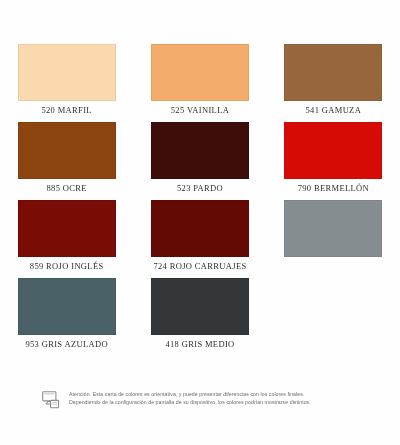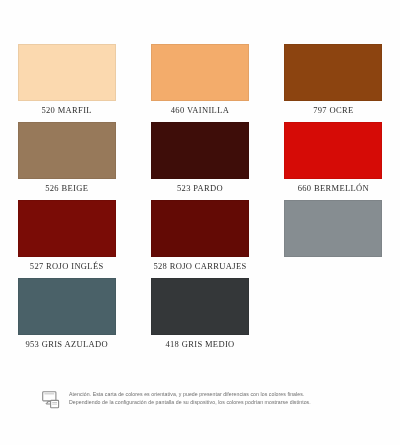--- a/index.html
+++ b/index.html
@@ -87,45 +87,45 @@
 
 <div id="chart-root">
 
   <div class="swatch-grid">
       <div class="swatch-cell">
         <div class="swatch-chip" style="background: rgb(251, 217, 175);"></div>
         <div class="swatch-label">520 MARFIL</div>
       </div>
       <div class="swatch-cell">
         <div class="swatch-chip" style="background: rgb(243, 172, 107);"></div>
-        <div class="swatch-label">460 VAINILLA</div>
+        <div class="swatch-label">525 VAINILLA</div>
+      </div>
+      <div class="swatch-cell">
+        <div class="swatch-chip" style="background: rgb(150, 102, 60);"></div>
+        <div class="swatch-label">541 GAMUZA</div>
       </div>
       <div class="swatch-cell">
         <div class="swatch-chip" style="background: rgb(140, 68, 16);"></div>
-        <div class="swatch-label">797 OCRE</div>
-      </div>
-      <div class="swatch-cell">
-        <div class="swatch-chip" style="background: rgb(151, 121, 90);"></div>
-        <div class="swatch-label">526 BEIGE</div>
+        <div class="swatch-label">885 OCRE</div>
       </div>
       <div class="swatch-cell">
         <div class="swatch-chip" style="background: rgb(62, 13, 9);"></div>
         <div class="swatch-label">523 PARDO</div>
       </div>
       <div class="swatch-cell">
         <div class="swatch-chip" style="background: rgb(214, 11, 6);"></div>
-        <div class="swatch-label">660 BERMELLÓN</div>
+        <div class="swatch-label">790 BERMELLÓN</div>
       </div>
       <div class="swatch-cell">
         <div class="swatch-chip" style="background: rgb(122, 12, 6);"></div>
-        <div class="swatch-label">527 ROJO INGLÉS</div>
+        <div class="swatch-label">859 ROJO INGLÉS</div>
       </div>
       <div class="swatch-cell">
         <div class="swatch-chip" style="background: rgb(99, 10, 5);"></div>
-        <div class="swatch-label">528 ROJO CARRUAJES</div>
+        <div class="swatch-label">724 ROJO CARRUAJES</div>
       </div>
       <div class="swatch-cell">
         <div class="swatch-chip" style="background: rgb(134, 141, 145);"></div>
       </div>
       <div class="swatch-cell">
         <div class="swatch-chip" style="background: rgb(74, 97, 104);"></div>
         <div class="swatch-label">953 GRIS AZULADO</div>
       </div>
       <div class="swatch-cell">
         <div class="swatch-chip" style="background: rgb(52, 55, 57);"></div>

